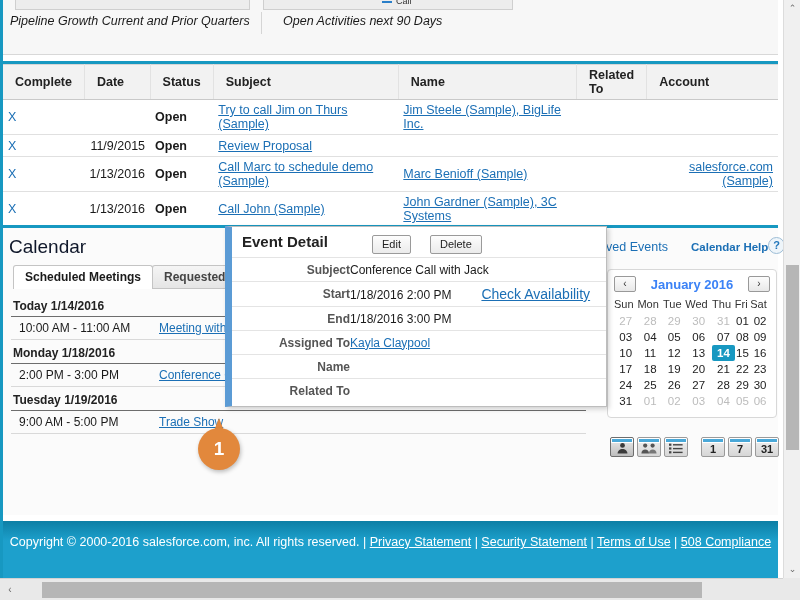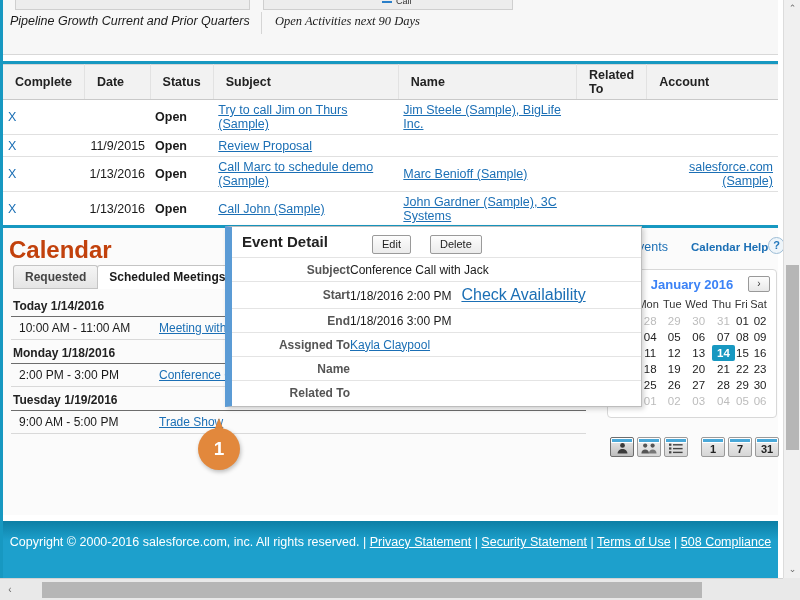--- a/index.html
+++ b/index.html
@@ -53,21 +53,21 @@
   }
   .dash-caption {
     position: absolute;
     top: 14px;
     font-style: italic;
     font-size: 12.5px;
     color: #1a1a1a;
     white-space: nowrap;
   }
   .dash-caption.c1 { left: 7px; }
-  .dash-caption.c2 { left: 272px; font-family: Liberation Serif, serif; }
+  .dash-caption.c2 { left: 280px; }
   .dash-divider {
     position: absolute; left: 258px; top: 12px;
     width: 1px; height: 22px; background: #d5d5d5;
   }
 
   .white-gap {
     position: absolute; left: 3px; top: 55px;
     width: 775px; height: 6px; background: #fff;
   }
 
@@ -164,21 +164,21 @@
 
   
   #calendar-section {
     position: absolute; left: 3px; top: 225px;
     width: 775px; height: 290px;
     background: #fbfbfb;
   }
   .cal-header { position: relative; height: 38px; }
   .cal-title {
     position: absolute; left: 6px; top: 8px;
-    font-size: 24px; font-weight: bold; color: #c2410c;
+    font-size: 19px; font-weight: normal; color: #0f172a;
   }
   .cal-unresolved {
     position: absolute; left: 560px; top: 12px;
     font-size: 12.5px; white-space: nowrap;
   }
   .cal-help {
     position: absolute; left: 688px; top: 13px;
     font-size: 11.5px; font-weight: bold; white-space: nowrap;
   }
   .help-circle {
@@ -309,21 +309,21 @@
     border-color: #6d6d6d;
   }
   .vbtn-gap { width: 10px; }
   .vbtn-num { font-size: 11px; font-weight: bold; color: #222; margin-top: 3px; }
   .vicon { margin-top: 3px; }
 
   
   #event-popup {
     position: absolute;
     left: 225px; top: 226px;
-    width: 417px; height: 181px;
+    width: 382px; height: 181px;
     background: #ffffff;
     border: 1px solid #bdbdbd;
     border-left: 7px solid #5b9bd5;
     box-shadow: 2px 2px 5px rgba(0,0,0,0.18);
     z-index: 20;
   }
   .ev-header { position: relative; height: 30px; }
   .ev-title {
     position: absolute; left: 10px; top: 6px;
     font-size: 15px; font-weight: bold; color: #222;
@@ -342,21 +342,21 @@
     vertical-align: middle;
   }
   td.ev-label {
     width: 118px;
     text-align: right;
     font-weight: bold;
     color: #555;
     padding-right: 10px;
   }
   td.ev-value { color: #1a1a1a; }
-  .check-avail { margin-left: 10px; font-size: 16px; }
+  .check-avail { margin-left: 30px; font-size: 14px; }
 
   
   #marker-1 {
     position: absolute;
     left: 198px; top: 418px;
     width: 42px; height: 52px;
     z-index: 30;
   }
   .marker-shape {
     position: absolute;
@@ -528,22 +528,22 @@
     <div class="section-accent"></div>
 
     <div class="cal-header">
       <div class="cal-title">Calendar</div>
       <a class="link cal-unresolved">Unresolved Events</a>
       <a class="link cal-help">Calendar Help</a>
       <div class="help-circle">?</div>
     </div>
 
     <div class="tabs">
+      <div class="tab active">Scheduled Meetings</div>
       <div class="tab">Requested</div>
-      <div class="tab active">Scheduled Meetings</div>
     </div>
     <div class="tabs-underline"></div>
 
     <div class="meetings">
       <div class="day-head">Today 1/14/2016</div>
       <div class="meeting-row">
         <span class="meeting-time">10:00 AM - 11:00 AM</span>
         <a class="link link-u meeting-name">Meeting with M</a>
       </div>
 

